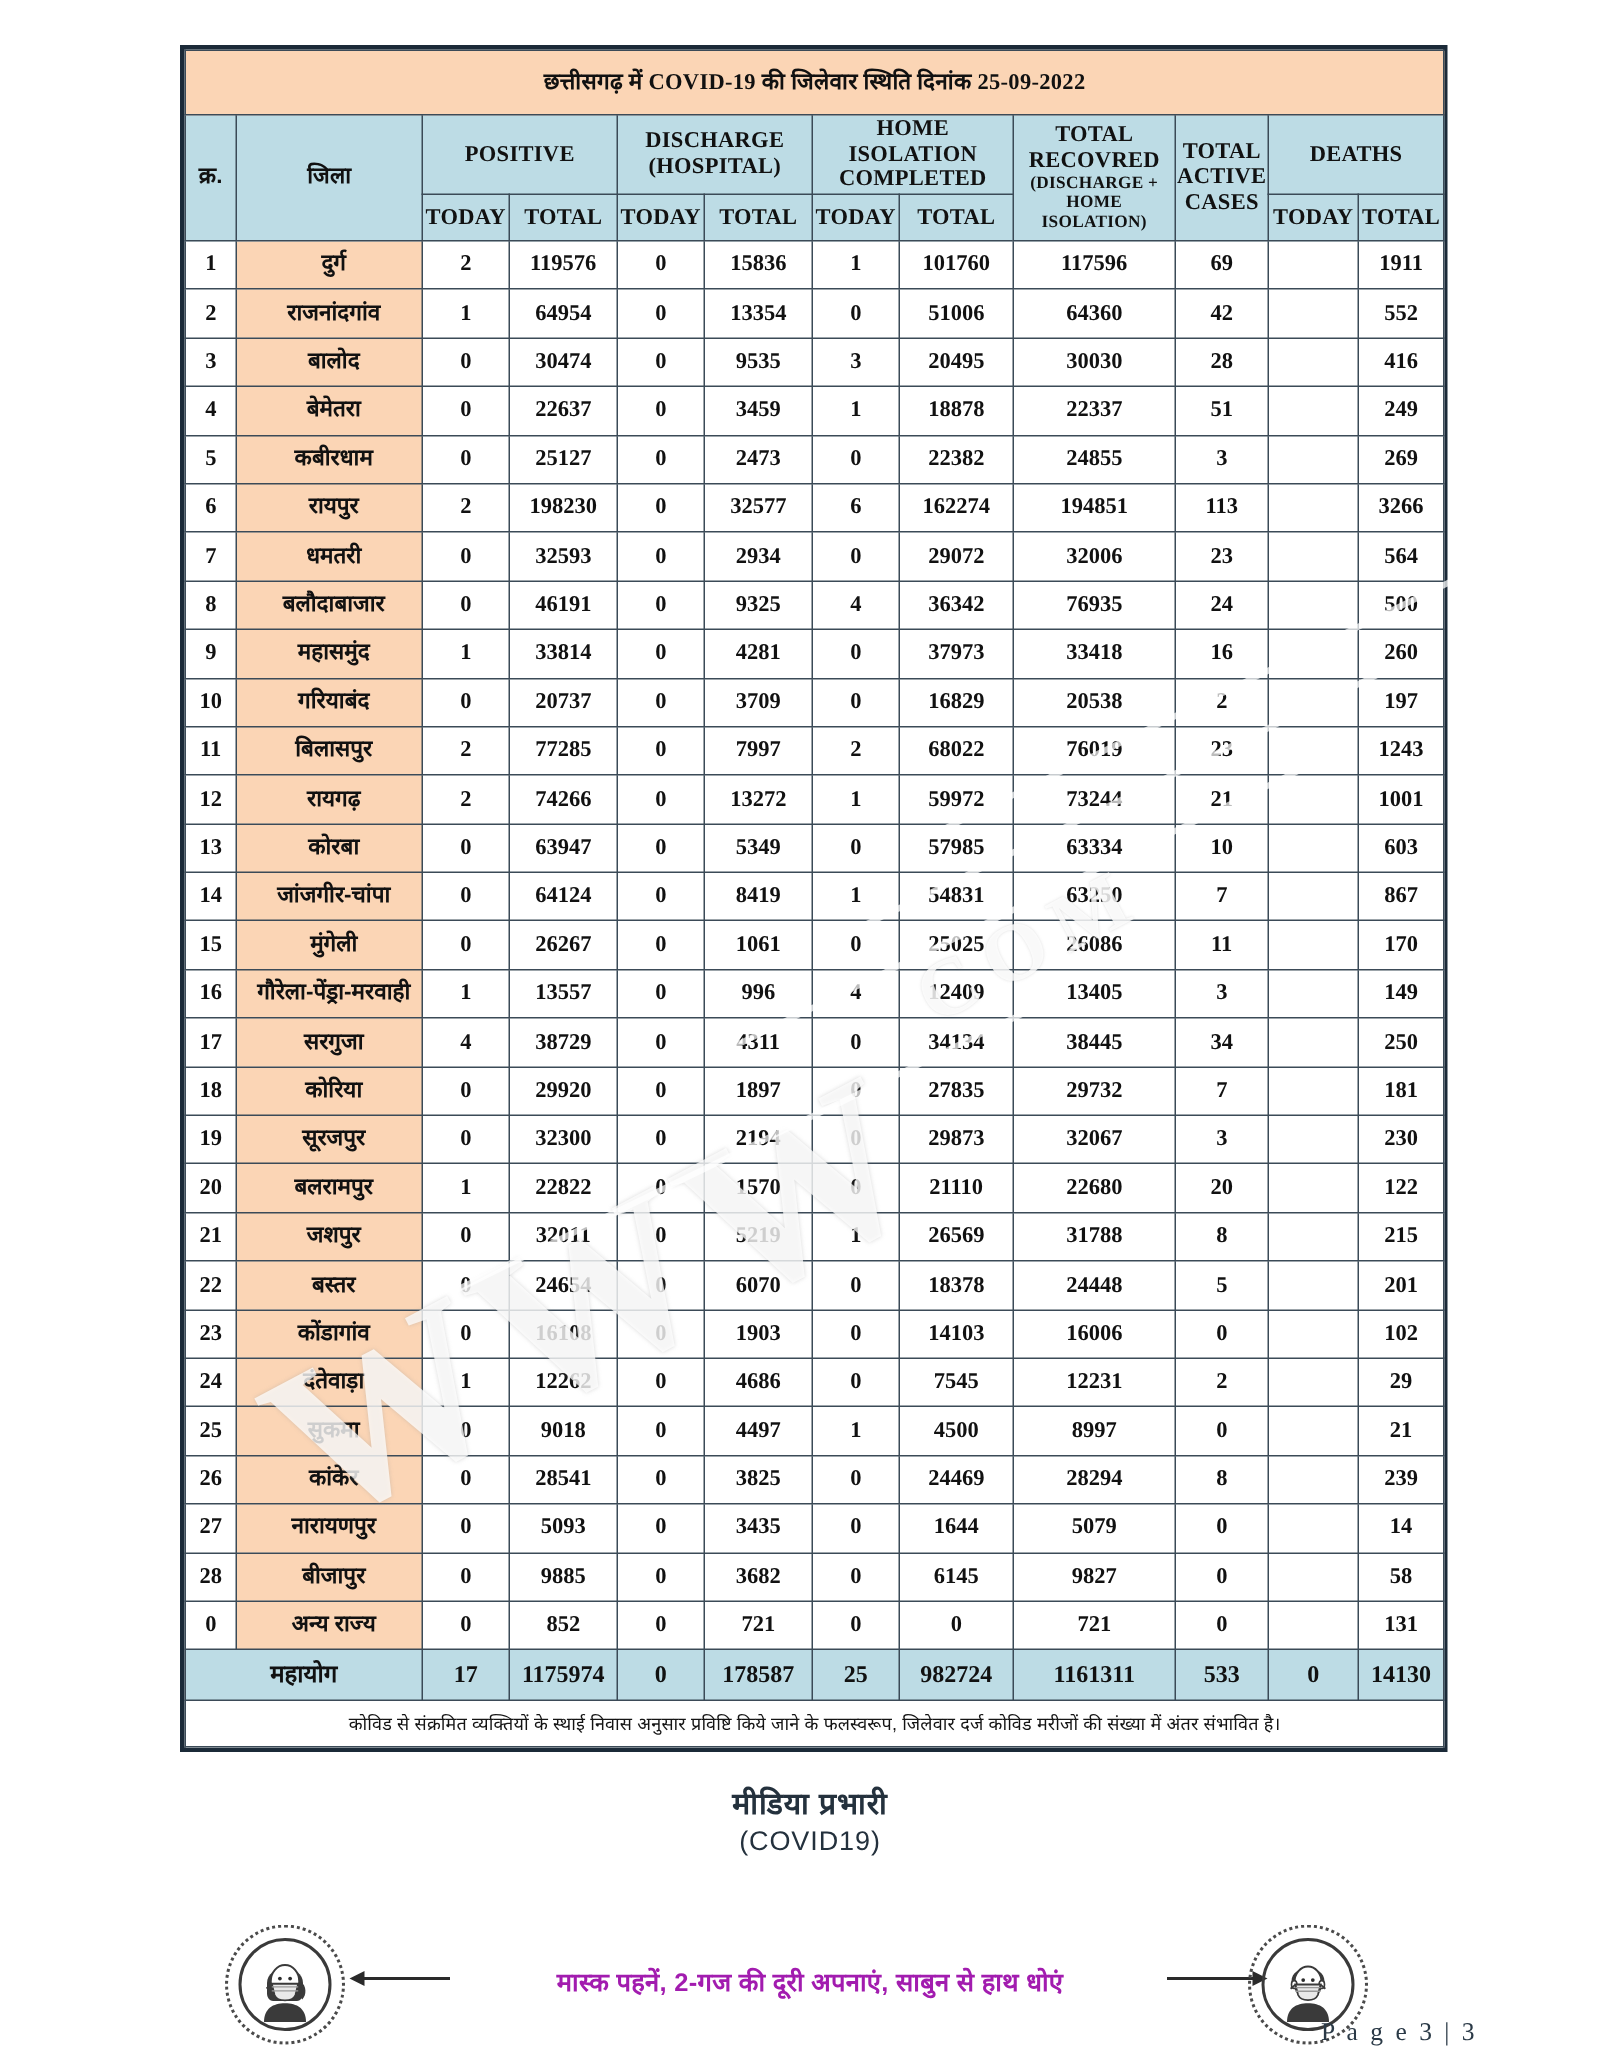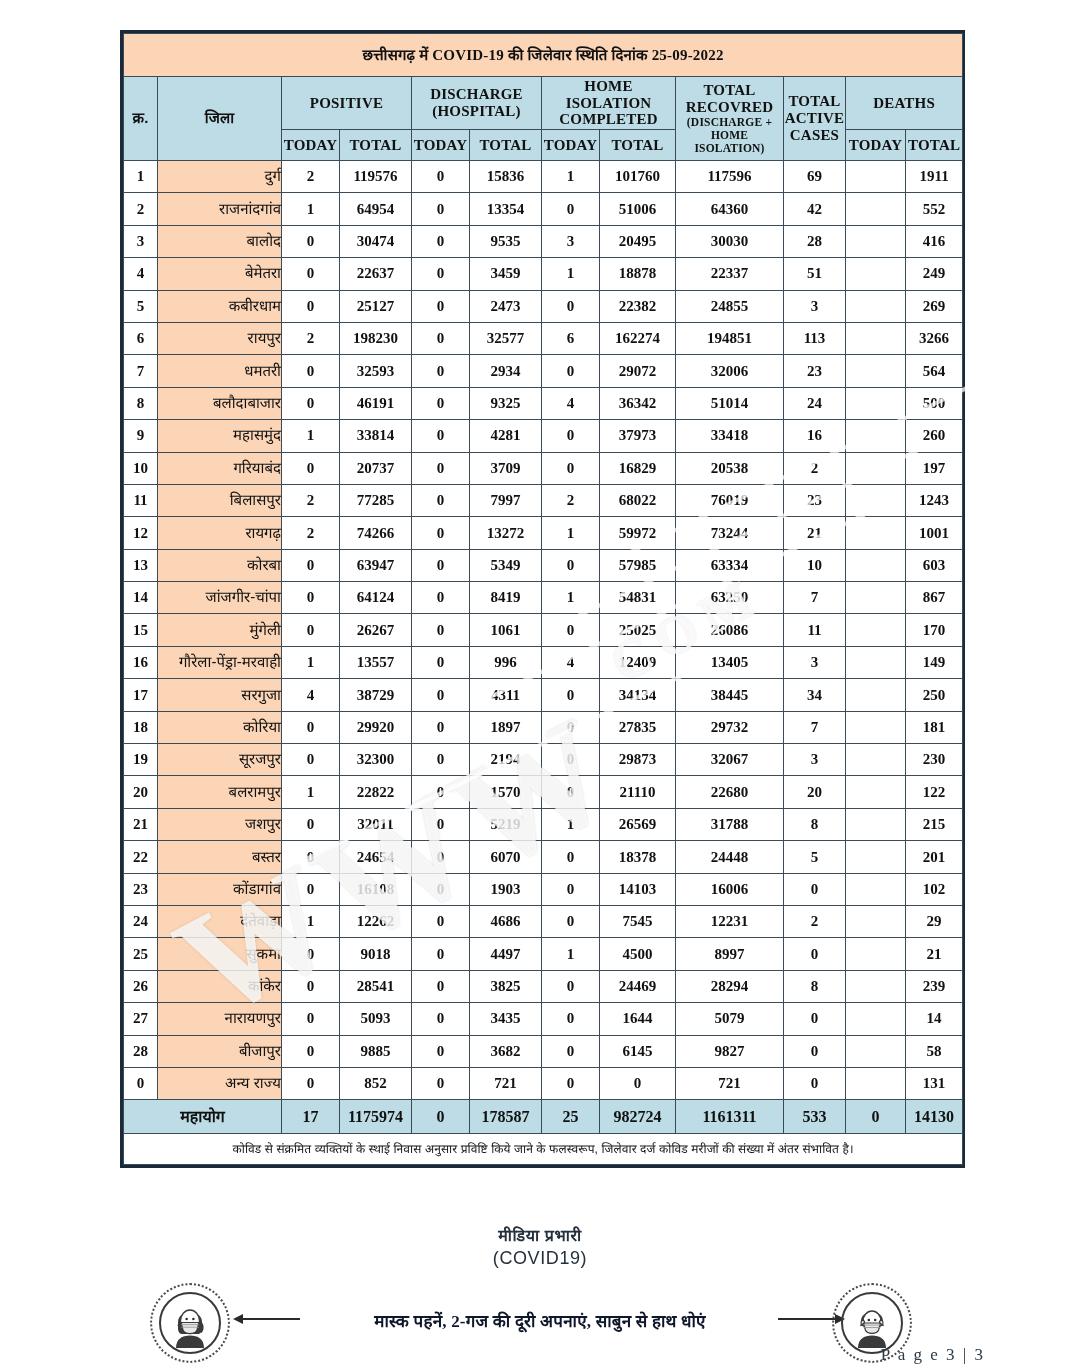--- a/index.html
+++ b/index.html
@@ -119,25 +119,25 @@
 
   
   tbody tr { height: 32.4px; }
   tbody td.srno {
     width: 34px;
     font-size: 15px;
     background: #ffffff;
   }
   tbody td.district {
     background: #fbd5b5;
-    text-align: right;
+    text-align: center;
     padding-left: 6px;
     font-family: "Liberation Sans", sans-serif;
     font-size: 15px;
-    font-weight: 400;
+    font-weight: 700;
     color: #111;
   }
   tbody td.num { background: #ffffff; }
   tbody td.blank { background: #ffffff; }
 
   
   tr.grand td {
     background: #bddce5;
     height: 33px;
     font-size: 16px;
@@ -168,21 +168,21 @@
     width: 1080px;
     text-align: center;
     z-index: 10;
   }
   #signature .sig-line {
     font-family: "Liberation Sans", sans-serif;
     font-weight: 700;
     color: #24313d;
     letter-spacing: 0.6px;
   }
-  #signature .sig1 { font-size: 16px; margin-bottom: 2px; margin-top: 36px; }
+  #signature .sig1 { font-size: 20px; margin-bottom: 2px; }
   #signature .sig2 { font-size: 20px; margin-bottom: 2px; }
   #signature .sig3 { font-size: 18px; font-weight: 400; }
 
   
   #banner {
     position: absolute;
     left: 0;
     top: 1283px;
     width: 1080px;
     height: 80px;
@@ -213,24 +213,24 @@
   }
   #badge-left  { left: 150px; }
   #badge-right { left: 832px; }
 
   #banner-text {
     position: absolute;
     left: 240px;
     top: 26px;
     width: 600px;
     text-align: center;
-    font-family: Liberation Serif, serif;
+    font-family: Liberation Sans, sans-serif;
     font-weight: 700;
     font-size: 17px;
-    color: #0f172a;
+    color: #a21caf;
     letter-spacing: 0.2px;
   }
   .arrow {
     position: absolute;
     top: 35px;
     height: 2px;
     background: #2a2a2a;
   }
   #arrow-left  { left: 242px; width: 58px; }
   #arrow-right { left: 778px; width: 58px; }
@@ -420,21 +420,21 @@
           </tr>
           <tr>
             <td class="srno">8</td>
             <td class="district">बलौदाबाजार</td>
             <td class="num">0</td>
             <td class="num">46191</td>
             <td class="num">0</td>
             <td class="num">9325</td>
             <td class="num">4</td>
             <td class="num">36342</td>
-            <td class="num">51014</td>
+            <td class="num">76935</td>
             <td class="num">24</td>
             <td class="blank"></td>
             <td class="num">500</td>
           </tr>
           <tr>
             <td class="srno">9</td>
             <td class="district">महासमुंद</td>
             <td class="num">1</td>
             <td class="num">33814</td>
             <td class="num">0</td>

